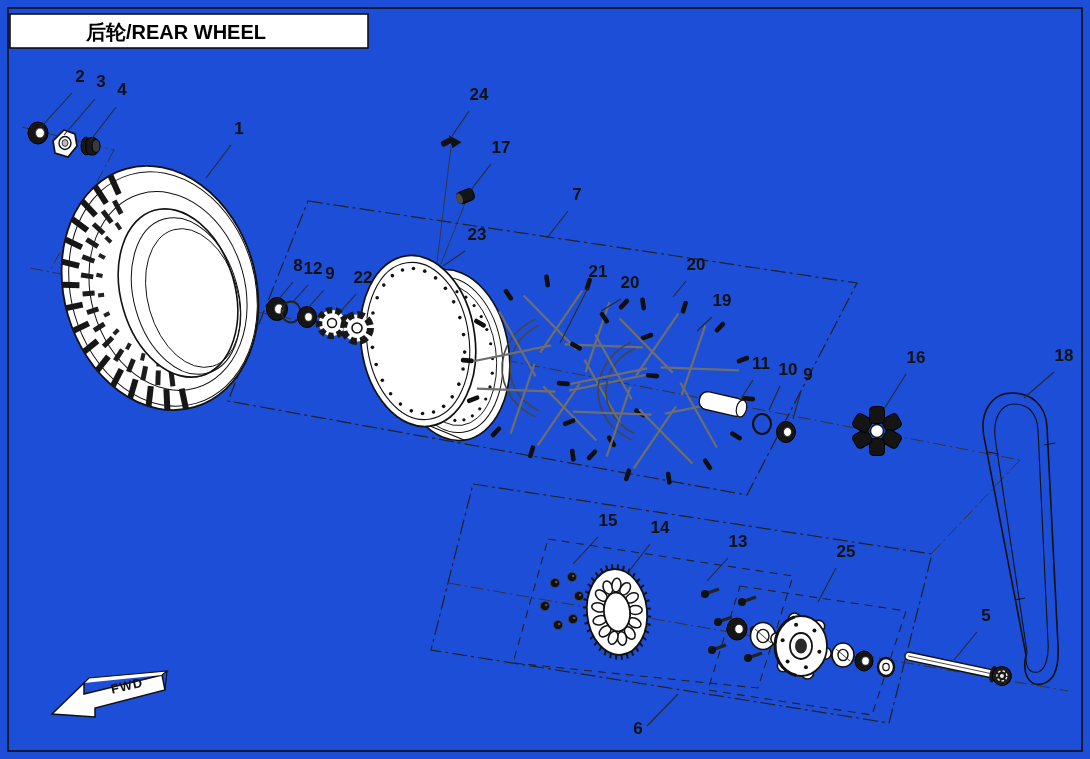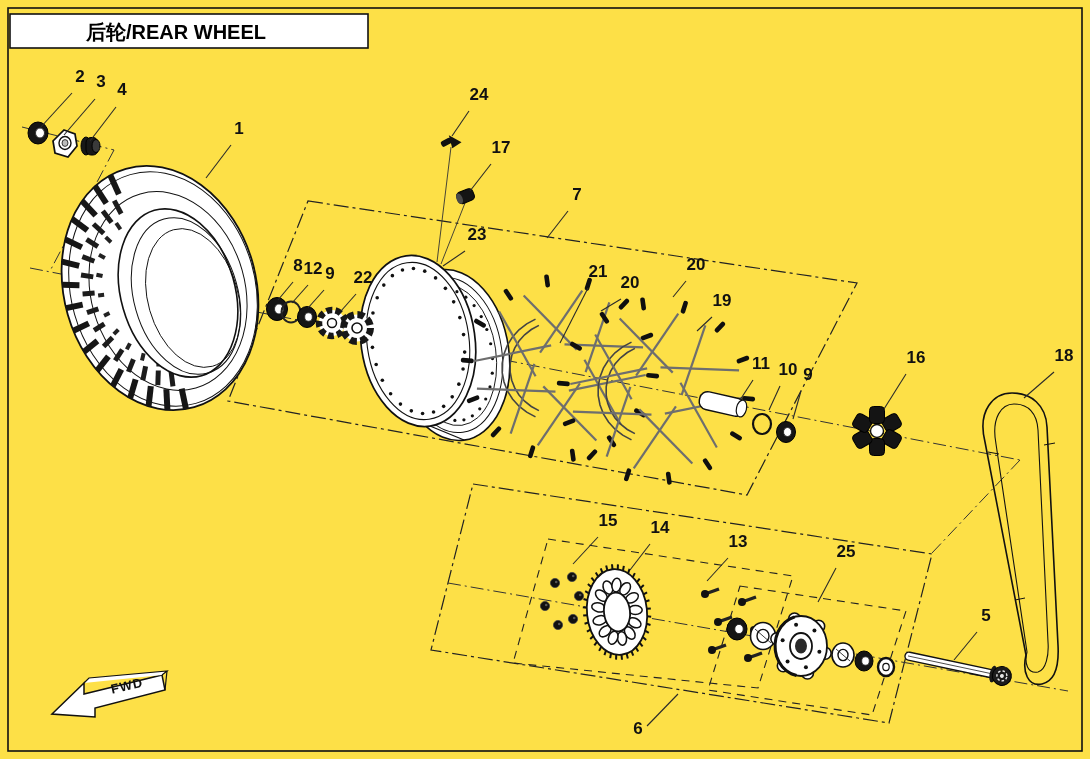--- a/index.html
+++ b/index.html
@@ -1,16 +1,16 @@
 <!DOCTYPE html>
 <html><head>
 <meta charset="utf-8">
 <style>
   html,body{margin:0;padding:0;background:#ffffff;}
-  .page{position:relative;width:1090px;height:759px;background:#fde047;overflow:hidden;
+  .page{position:relative;width:1090px;height:759px;background:#1d4ed8;overflow:hidden;
         font-family:"Liberation Sans", sans-serif;}
   svg{position:absolute;left:0;top:0;}
   .callout-text{font-family:"Liberation Sans", sans-serif;font-weight:bold;font-size:17px;fill:#111;}
   .title-text{font-family:"Liberation Sans", sans-serif;font-weight:bold;font-size:20px;fill:#000;}
   .fwd-text{font-family:"Liberation Sans", sans-serif;font-weight:bold;font-size:13px;fill:#111;letter-spacing:1px;}
 </style>
 </head>
 <body>
 
 <div class="page">

